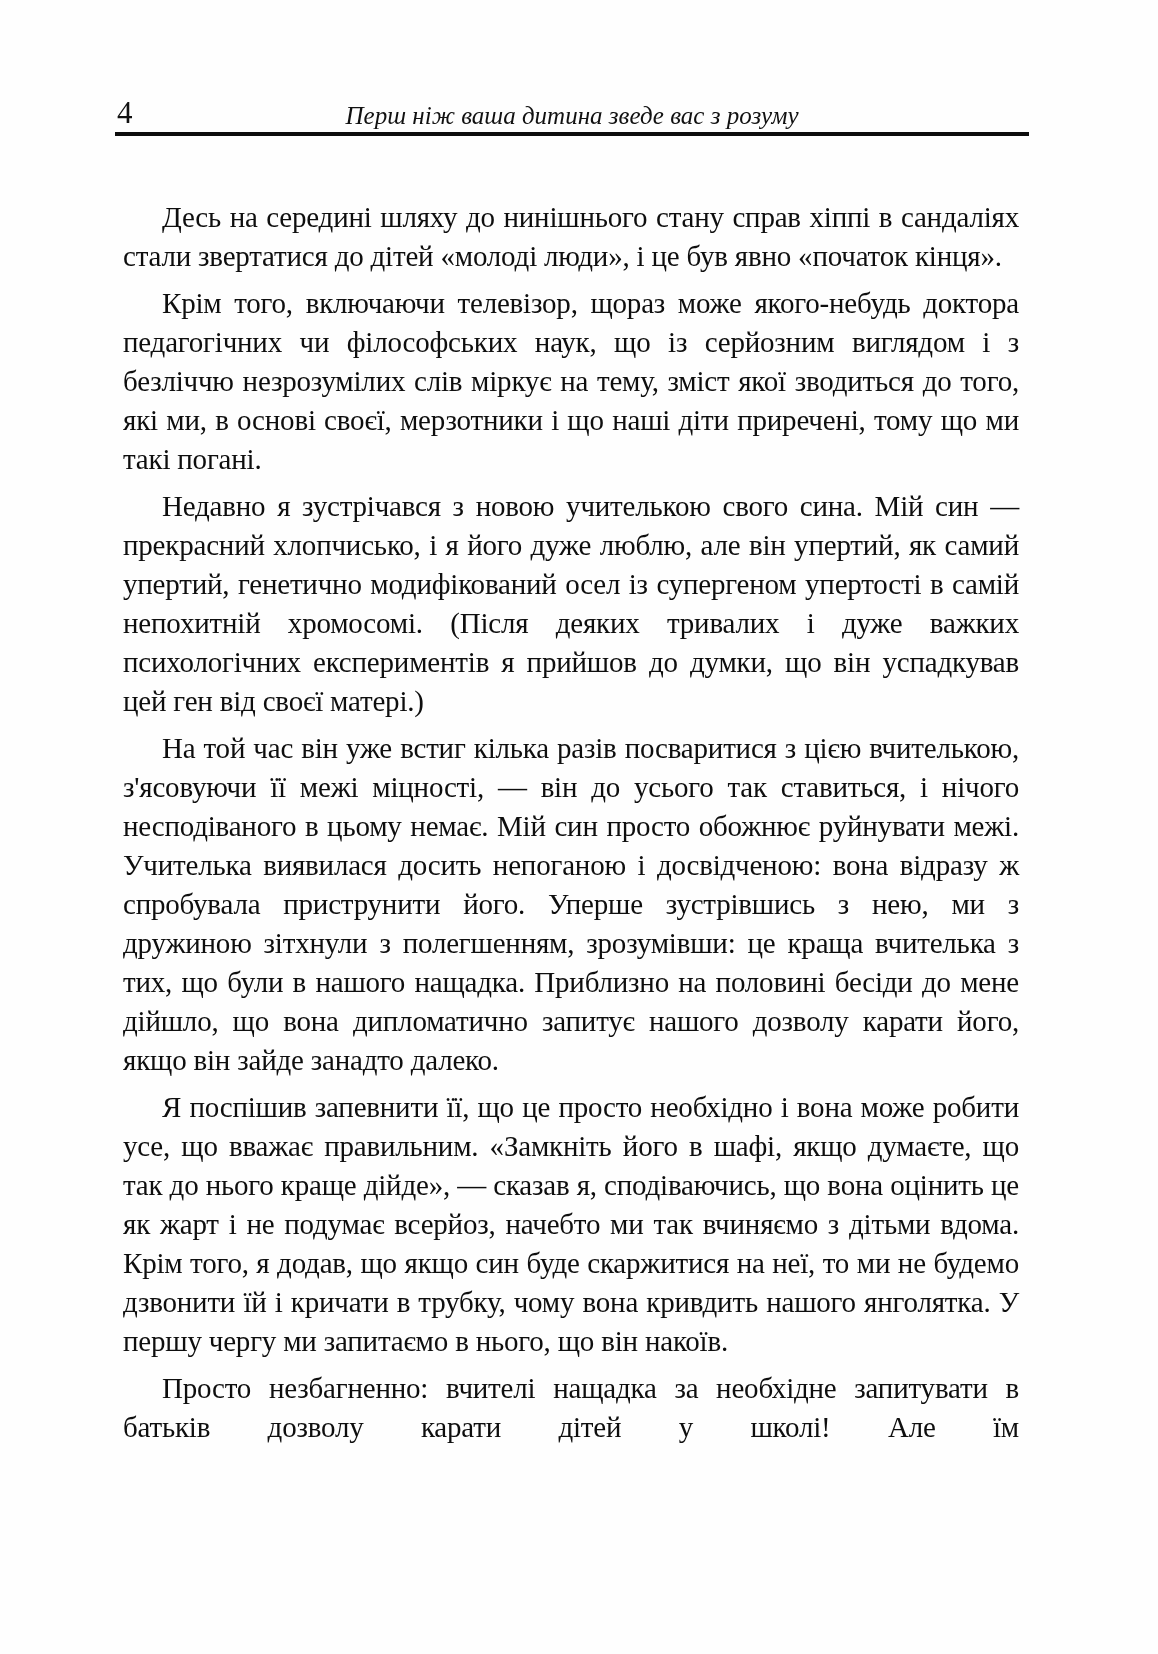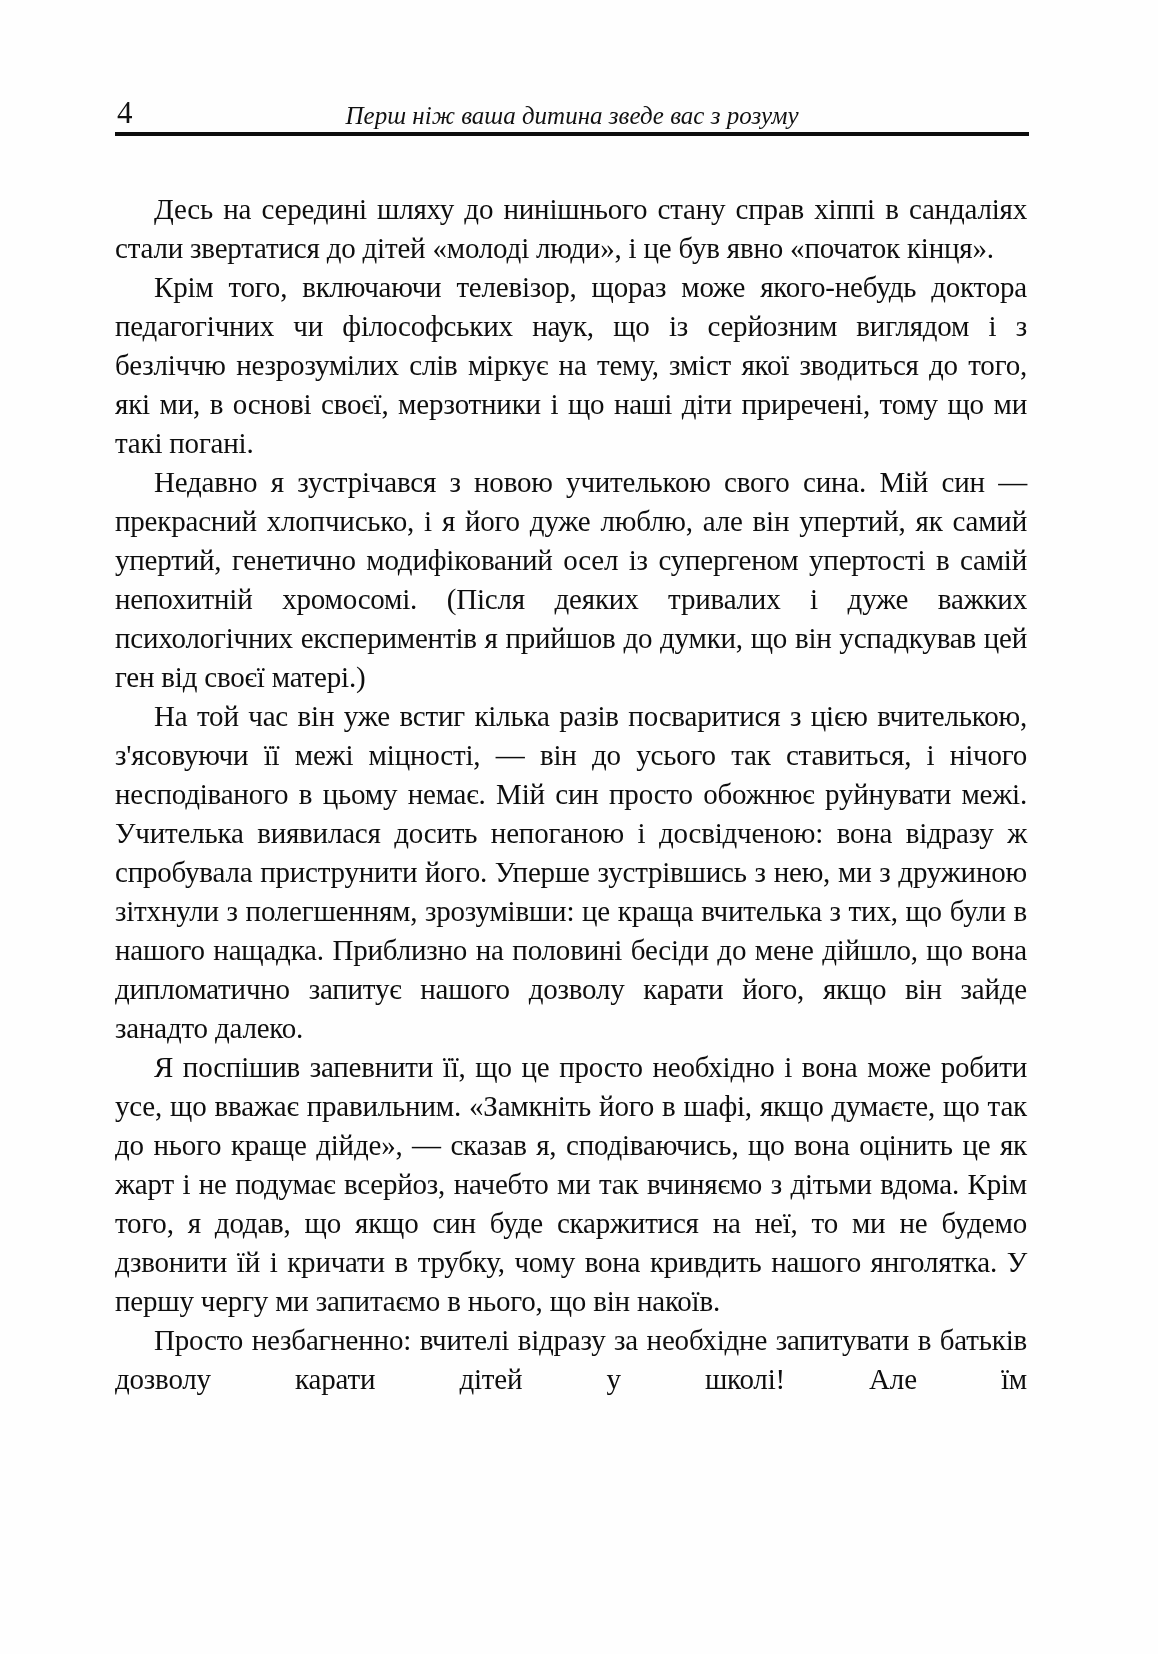--- a/index.html
+++ b/index.html
@@ -56,21 +56,21 @@
     left: 115px;
     top: 190px;
     width: 912px;
     font-size: 29px;
     line-height: 39px;
     text-align: justify;
     letter-spacing: -0.2px;
     color: #0e0e0e;
   }
   .body-text p {
-    margin: 0;
+    margin: 8px;
     padding: 0;
     text-indent: 39px;
   }
   .body-text p.continues {
     text-align-last: justify;
   }
 </style>
 </head>
 <body>
 
@@ -81,16 +81,16 @@
     <div class="running-title">Перш ніж ваша дитина зведе вас з розуму</div>
     <div class="header-rule"></div>
   </div>
 
   <div class="body-text">
     <p>Десь на середині шляху до нинішнього стану справ хіппі в сандаліях стали звертатися до дітей «молоді люди», і це був явно «початок кінця».</p>
     <p>Крім того, включаючи телевізор, щораз може якого-небудь доктора педагогічних чи філософських наук, що із серйозним виглядом і з безліччю незрозумілих слів міркує на тему, зміст якої зводиться до того, які ми, в основі своєї, мерзотники і що наші діти приречені, тому що ми такі погані.</p>
     <p>Недавно я зустрічався з новою учителькою свого сина. Мій син — прекрасний хлопчисько, і я його дуже люблю, але він упертий, як самий упертий, генетично модифікований осел із супергеном упертості в самій непохитній хромосомі. (Після деяких тривалих і дуже важких психологічних експериментів я прийшов до думки, що він успадкував цей ген від своєї матері.)</p>
     <p>На той час він уже встиг кілька разів посваритися з цією вчителькою, з'ясовуючи її межі міцності, — він до усього так ставиться, і нічого несподіваного в цьому немає. Мій син просто обожнює руйнувати межі. Учителька виявилася досить непоганою і досвідченою: вона відразу ж спробувала приструнити його. Уперше зустрівшись з нею, ми з дружиною зітхнули з полегшенням, зрозумівши: це краща вчителька з тих, що були в нашого нащадка. Приблизно на половині бесіди до мене дійшло, що вона дипломатично запитує нашого дозволу карати його, якщо він зайде занадто далеко.</p>
     <p>Я поспішив запевнити її, що це просто необхідно і вона може робити усе, що вважає правильним. «Замкніть його в шафі, якщо думаєте, що так до нього краще дійде», — сказав я, сподіваючись, що вона оцінить це як жарт і не подумає всерйоз, начебто ми так вчиняємо з дітьми вдома. Крім того, я додав, що якщо син буде скаржитися на неї, то ми не будемо дзвонити їй і кричати в трубку, чому вона кривдить нашого янголятка. У першу чергу ми запитаємо в нього, що він накоїв.</p>
-    <p class="continues">Просто незбагненно: вчителі відразу за необхідне запитувати в батьків дозволу карати дітей у школі! Але їм</p>
+    <p class="continues">Просто незбагненно: вчителі нащадка за необхідне запитувати в батьків дозволу карати дітей у школі! Але їм</p>
   </div>
 
 </div>
 
 </body></html>

